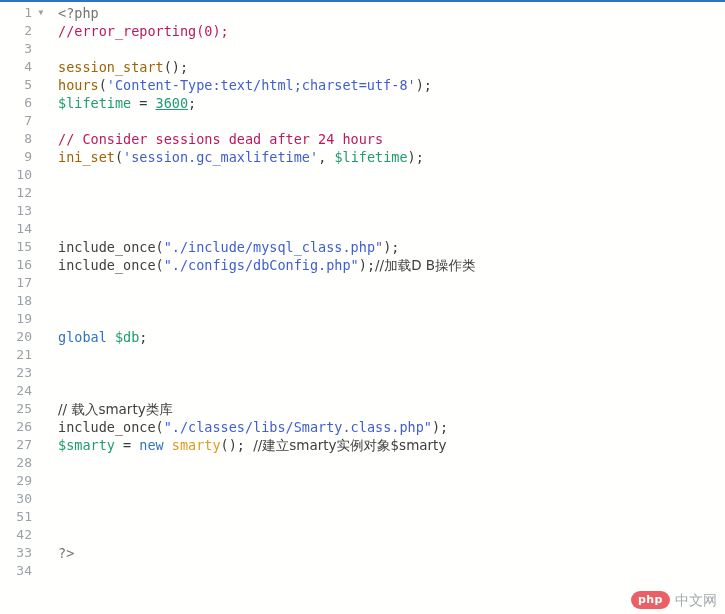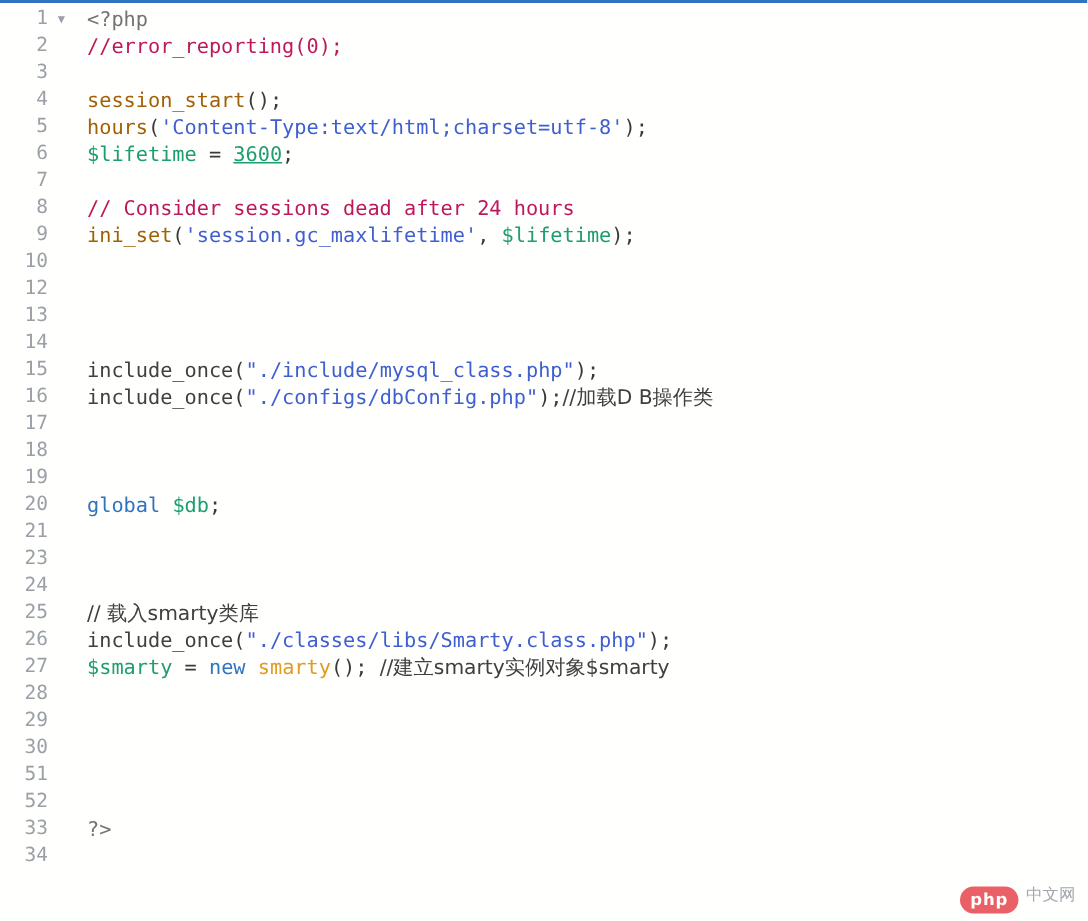--- a/index.html
+++ b/index.html
@@ -85,39 +85,39 @@
     background: #333333;
     vertical-align: -2px;
   }
 
   
   .watermark {
     position: absolute;
     right: 8px;
     bottom: 5px;
     display: flex;
-    align-items: flex-start;
+    align-items: center;
     gap: 5px;
     opacity: 0.92;
   }
   .wm-badge {
     background: #e8545a;
     color: #ffffff;
     font-family: "DejaVu Sans", "Liberation Sans", sans-serif;
     font-size: 11px;
     font-weight: bold;
     line-height: 1;
     padding: 3px 7px 4px 7px;
     border-radius: 9px;
     letter-spacing: 0.5px;
   }
   .wm-text {
     color: #9aa0a6;
     font-family: "DejaVu Sans", "Liberation Sans", sans-serif;
-    font-size: 11px;
+    font-size: 14px;
     line-height: 1;
   }
 </style>
 </head>
 <body>
 
 <div id="editor">
 
   <div class="code-area">
       <div class="line"><div class="gutter">1</div><div class="fold">▼</div><div class="content"><span class="tok-tag">&lt;?php</span></div></div>
@@ -142,21 +142,21 @@
       <div class="line"><div class="gutter">21</div><div class="fold"></div><div class="content"></div></div>
       <div class="line"><div class="gutter">23</div><div class="fold"></div><div class="content"></div></div>
       <div class="line"><div class="gutter">24</div><div class="fold"></div><div class="content"></div></div>
       <div class="line"><div class="gutter">25</div><div class="fold"></div><div class="content"><span class="tok-cjk">// 载入smarty类库</span></div></div>
       <div class="line"><div class="gutter">26</div><div class="fold"></div><div class="content"><span class="tok-incl">include_once</span><span class="tok-punc">(</span><span class="tok-str">"./classes/libs/Smarty.class.php"</span><span class="tok-punc">);</span></div></div>
       <div class="line"><div class="gutter">27</div><div class="fold"></div><div class="content"><span class="tok-var">$smarty</span><span class="tok-punc"> = </span><span class="tok-kw">new</span><span class="tok-punc"> </span><span class="tok-class">smarty</span><span class="tok-punc">(); </span><span class="tok-cjk">//建立smarty实例对象$smarty</span></div></div>
       <div class="line"><div class="gutter">28</div><div class="fold"></div><div class="content"></div></div>
       <div class="line"><div class="gutter">29</div><div class="fold"></div><div class="content"></div></div>
       <div class="line"><div class="gutter">30</div><div class="fold"></div><div class="content"></div></div>
       <div class="line"><div class="gutter">51</div><div class="fold"></div><div class="content"></div></div>
-      <div class="line"><div class="gutter">52</div><div class="fold"></div><div class="content"></div></div>
+      <div class="line"><div class="gutter">42</div><div class="fold"></div><div class="content"></div></div>
       <div class="line"><div class="gutter">33</div><div class="fold"></div><div class="content"><span class="tok-tag">?&gt;</span></div></div>
       <div class="line"><div class="gutter">34</div><div class="fold"></div><div class="content"></div></div>
     </div>
 
   <div class="watermark">
     <span class="wm-badge">php</span>
     <span class="wm-text">中文网</span>
   </div>
 
 </div>

